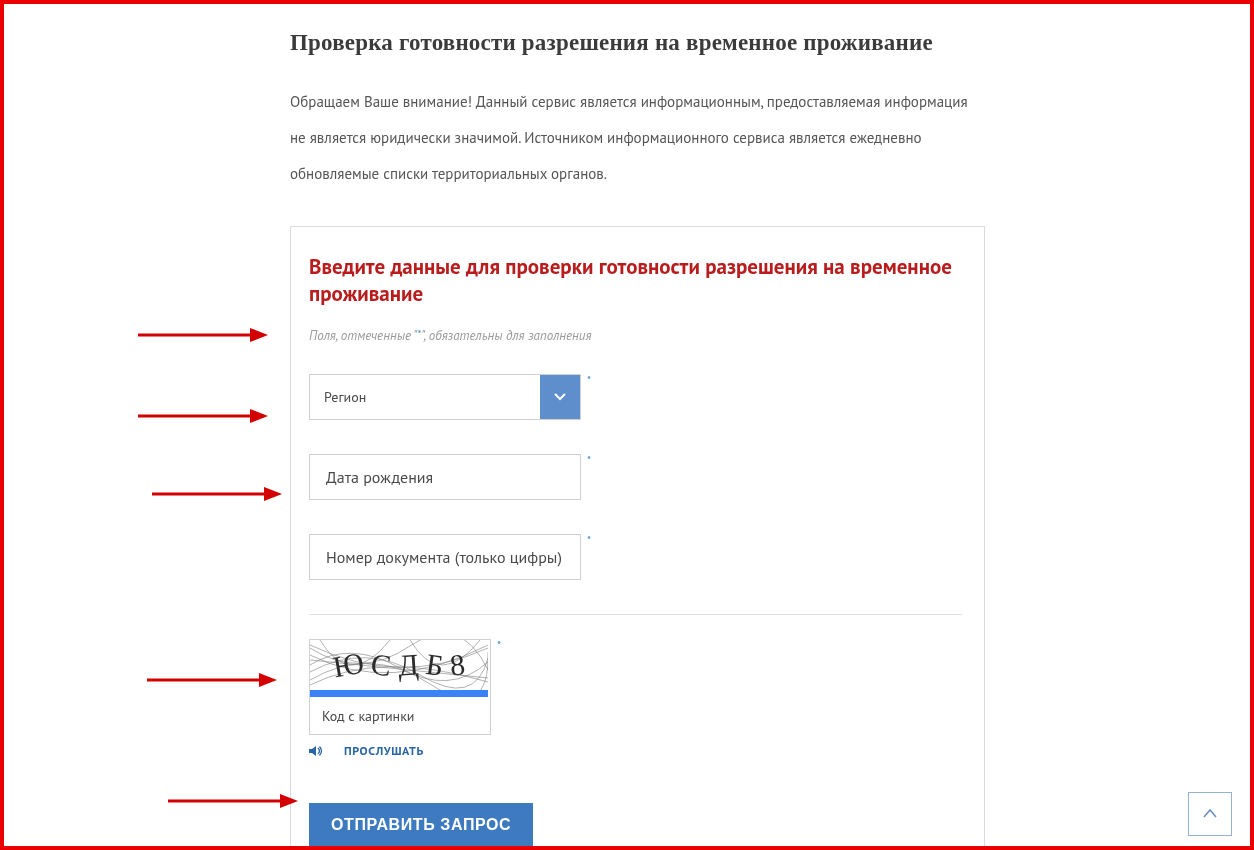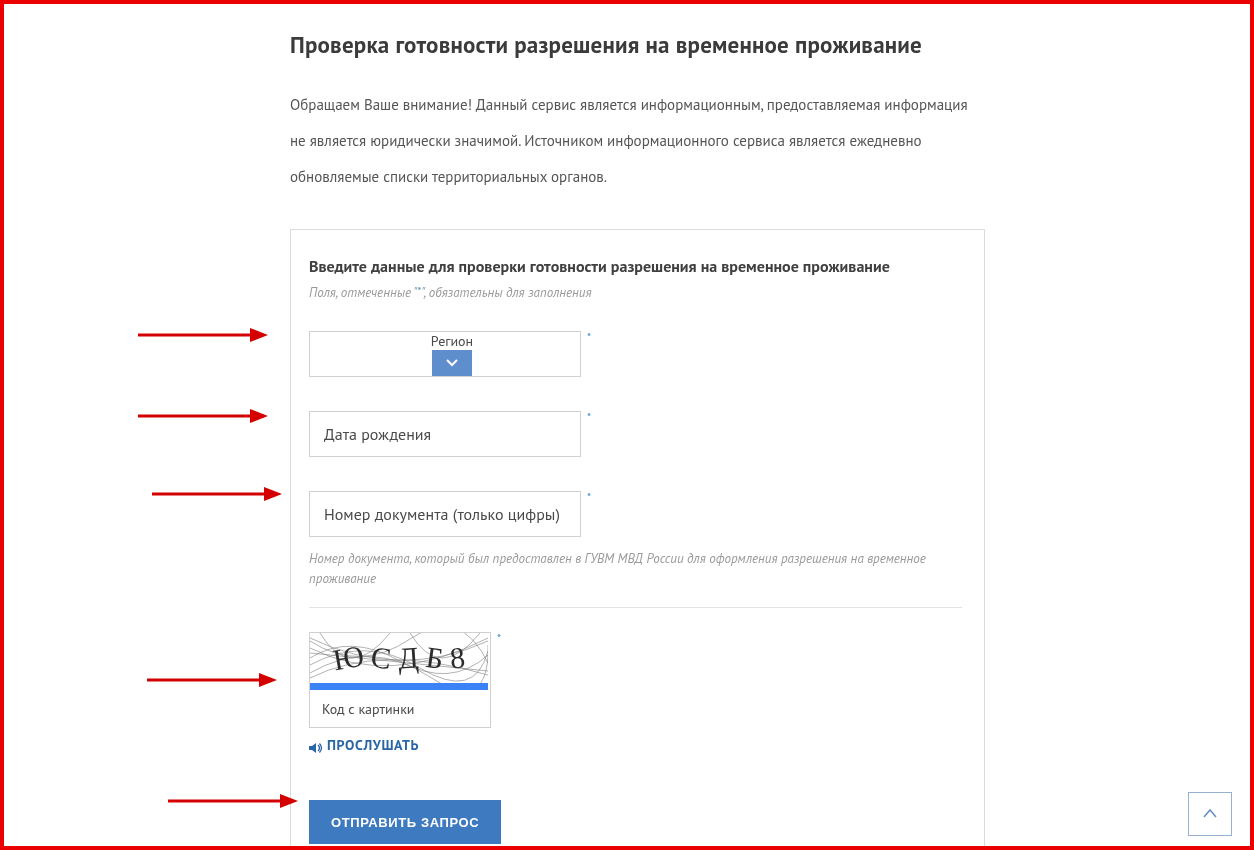--- a/index.html
+++ b/index.html
@@ -10,45 +10,45 @@
   }
   .red-frame{
     position:absolute;inset:0;
     border:4px solid #eb0000;
     pointer-events:none;
   }
   .content{
     position:absolute;left:290px;top:30px;width:695px;
   }
   h2.page-title{
-    font-size:23px;font-weight:700;color:#3b3b3b;margin:0 0 28px 0;letter-spacing:.2px;
+    font-size:23px;font-weight:700;color:#3b3b3b;margin:0 0 28px 0;letter-spacing:.2px;font-family:Liberation Serif, serif;
   }
   p.intro{
     font-size:15px;line-height:36px;color:#555;margin:0 0 34px 0;
   }
   .form-box{
     width:695px;border:1px solid #dbdbdb;box-sizing:border-box;
     padding:26px 22px 26px 18px;
   }
   .form-heading{
-    font-size:16px;font-weight:700;color:#404040;margin:0 0 8px 0;
+    font-size:21px;font-weight:700;color:#b91c1c;margin:0 0 20px 0;
   }
   .form-hint{
     font-size:13px;font-style:italic;color:#9a9a9a;margin:0 0 30px 0;
   }
   .form-hint .ast{color:#338ecb;font-style:normal;font-size:11px;vertical-align:top;}
   .field-row{
     display:flex;align-items:flex-start;margin-bottom:34px;
   }
   .field-wrap{position:relative;width:272px;}
   .field{
     width:272px;height:46px;
     border:1px solid #d0d0d0;box-sizing:border-box;
     display:flex;align-items:center;
-    padding:0 14px;background:#fff;flex-direction:column;
+    padding:0 14px;background:#fff;
   }
   .field.select{padding-right:0;}
   .select-text{
     flex:1 1 auto;font-size:14px;color:#4a4a4a;
   }
   .select-toggle{
     width:40px;height:44px;background:#5f8ecd;
     display:flex;align-items:center;justify-content:center;
     cursor:pointer;
   }
@@ -73,28 +73,28 @@
     width:178px;height:50px;background:#fff;position:relative;overflow:hidden;
   }
   .captcha-input{
     width:178px;height:44px;border:none;border-top:7px solid #3b82f6;
     padding:0 12px;box-sizing:border-box;font-size:14px;outline:none;
     font-family:inherit;
   }
   .captcha-input::placeholder{color:#4a4a4a;}
   .captcha-req{color:#338ecb;font-size:12px;margin-left:6px;margin-top:-2px;}
   .listen{
-    display:inline-flex;align-items:flex-end;gap:4px;
-    font-size:14px;letter-spacing:.6px;color:#2a66a5;font-weight:700;
+    display:inline-flex;align-items:center;gap:21px;
+    font-size:12px;letter-spacing:.6px;color:#2a66a5;font-weight:700;
     margin-top:8px;cursor:pointer;text-transform:uppercase;
   }
   .submit-btn{
     margin-top:22px;
     background:#3d7abf;color:#fff;border:none;
-    height:44px;padding:0 22px;font-size:13px;letter-spacing:.6px;
+    height:44px;padding:0 22px;font-size:16px;letter-spacing:.6px;
     font-weight:700;cursor:pointer;
   }
   
   .arrow{
     position:absolute;width:130px;height:20px;
   }
   .arrow svg{width:100%;height:100%;display:block;}
   
   .scrolltop{
     position:absolute;right:22px;bottom:14px;
@@ -152,21 +152,20 @@
 
       
       <div class="field-row">
         <div class="field-wrap">
           <div class="field">
             <input class="input" placeholder="Номер документа (только цифры)" style="">
           </div>
         </div>
         <span class="req">*</span>
       </div>
-      <div class="below-hint">Номер документа, который был предоставлен в ГУВМ МВД России для оформления разрешения на временное проживание</div>
 
       <hr class="sep">
 
       
       <div class="captcha-block">
         <div class="captcha-pair">
           <div class="captcha-stack">
             <div class="captcha-img">
               <svg width="178" height="50" style="position:absolute;inset:0" viewBox="0 0 178 50" preserveAspectRatio="none">
                 <g stroke="#7d7d7d" stroke-width="0.6" fill="none">

